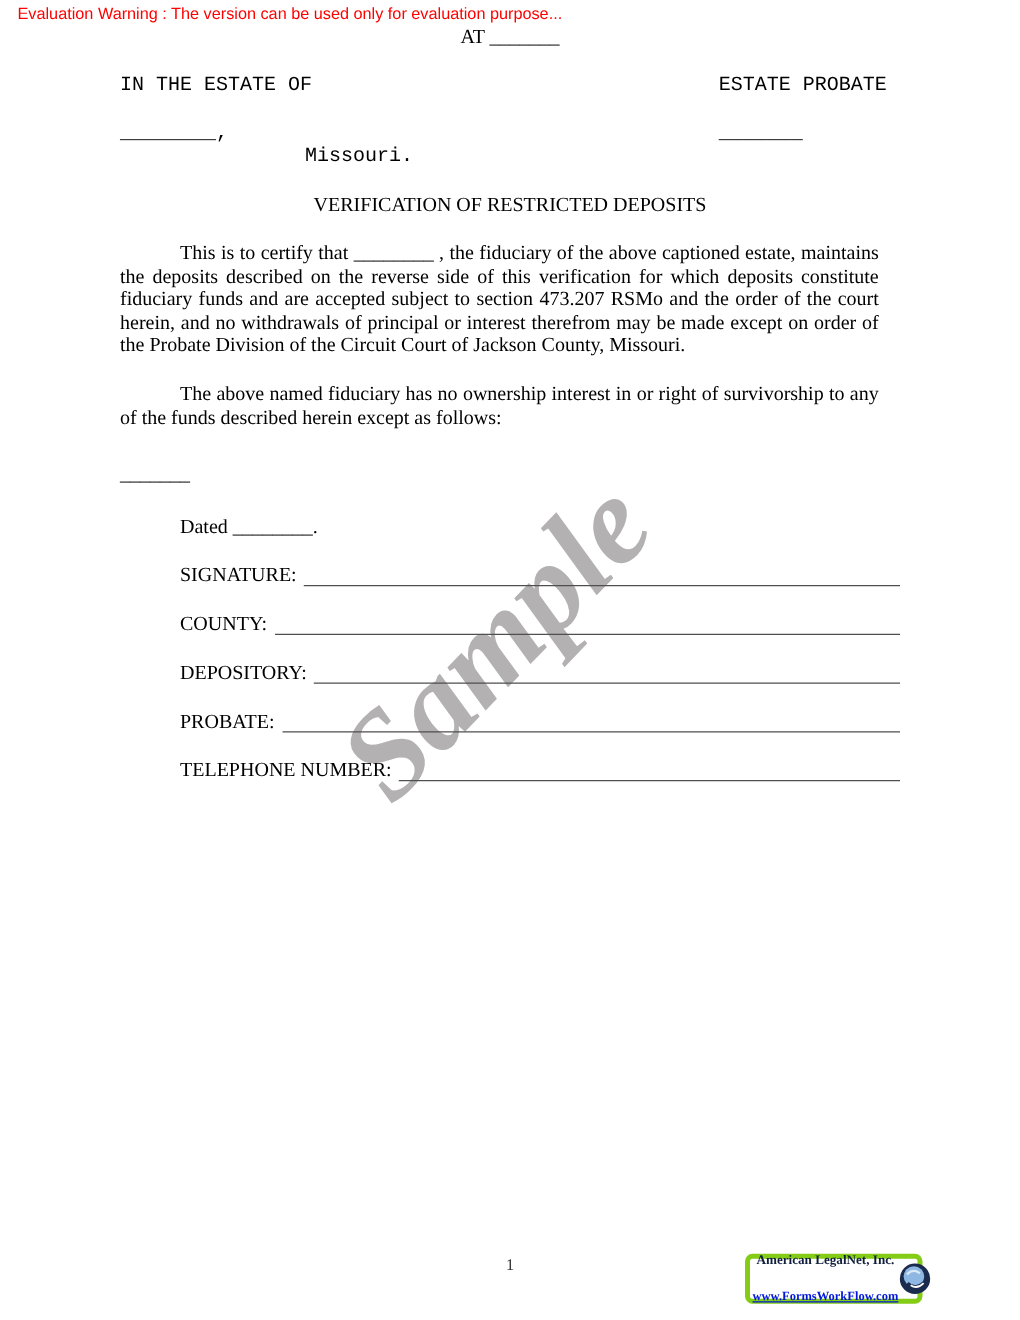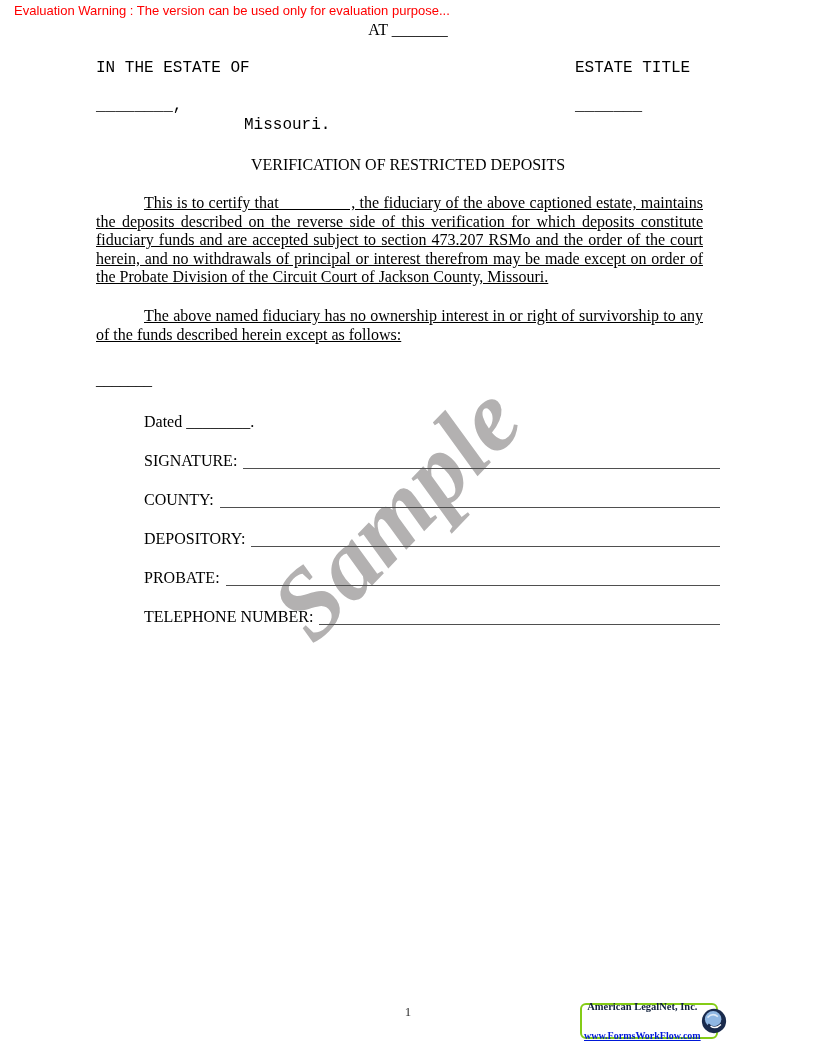--- a/index.html
+++ b/index.html
@@ -49,21 +49,20 @@
   .caption-left { flex: 1; }
   .caption-right { width: 145px; }
   .cap-blank { margin-top: 20px; }
   .protectee { margin-left: 148px; margin-top: 1px; }
   .form-title { margin-top: 22px; text-align: center; }
   p.body-par {
     margin: 20px 17px 0 0;
     text-align: justify;
     text-indent: 48px;
     line-height: 18.6px;
-    text-decoration: underline;
   }
   .lone-blank { margin-top: 27px; }
   .dated-row { margin-top: 24px; margin-left: 48px; }
   .form-row {
     margin-top: 21px;
     margin-left: 48px;
     display: flex;
     align-items: center;
   }
   .form-row .label { white-space: nowrap; }
@@ -78,25 +77,25 @@
     left: 0;
     right: 0;
     bottom: 36px;
     text-align: center;
     font-size: 13px;
     color: #333333;
     z-index: 1;
   }
   .logo-box {
     position: absolute;
-    left: 580px;
+    left: 596px;
     top: 1003px;
     width: 130px;
     height: 30px;
-    border: 2px solid #84cc16;
+    border: 4px solid #84cc16;
     border-radius: 6px;
     background: #ffffff;
     display: flex;
     align-items: center;
     padding: 1px 2px;
     z-index: 1;
   }
   .logo-text { flex: 1; text-align: center; line-height: 1.1; }
   .logo-company {
     font-family: "Liberation Serif", serif;
@@ -131,21 +130,21 @@
 
     <div class="at-line">AT _______</div>
 
     <div class="caption">
       <div class="caption-left">
         <div>IN THE ESTATE OF</div>
         <div class="cap-blank">________,</div>
         <div class="protectee">Missouri.</div>
       </div>
       <div class="caption-right">
-        <div>ESTATE TITLE</div>
+        <div>ESTATE PROBATE</div>
         <div class="cap-blank">_______</div>
       </div>
     </div>
 
     <div class="form-title">VERIFICATION OF RESTRICTED DEPOSITS</div>
 
     <p class="body-par">This is to certify that ________ , the fiduciary of the above captioned estate, maintains the deposits described on the reverse side of this verification for which deposits constitute fiduciary funds and are accepted subject to section 473.207 RSMo and the order of the court herein, and no withdrawals of principal or interest therefrom may be made except on order of the Probate Division of the Circuit Court of Jackson County, Missouri.</p>
 
     <p class="body-par">The above named fiduciary has no ownership interest in or right of survivorship to any of the funds described herein except as follows:</p>
 

